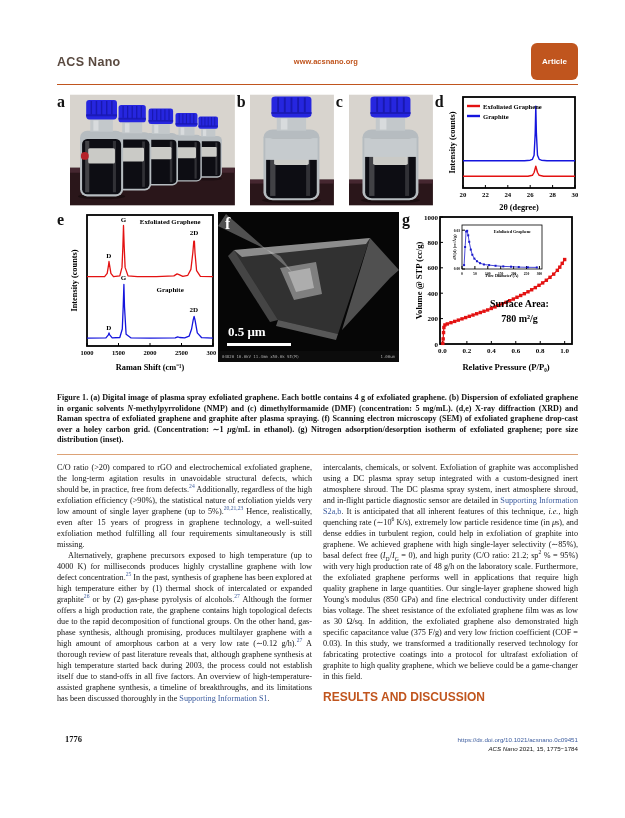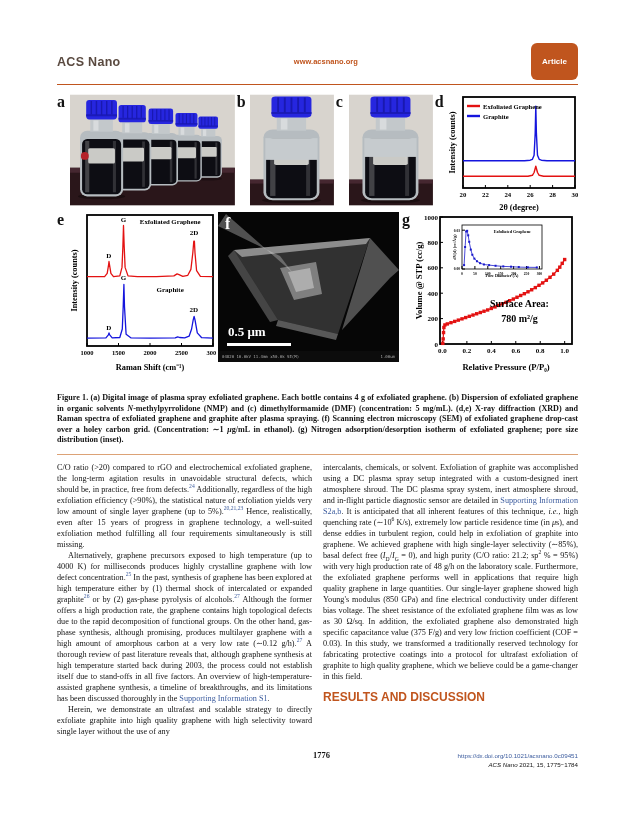--- a/index.html
+++ b/index.html
@@ -44,21 +44,21 @@
   .col p.ind{text-indent:11px}
   .seg-link{color:#3c5c9e}
   .seg-i{font-style:italic}
   .seg-sup{font-size:5.6px;vertical-align:super;line-height:0}
   .seg-supl{font-size:5.6px;vertical-align:super;line-height:0;color:#3c5c9e}
   .seg-sub{font-size:5.6px;vertical-align:sub;line-height:0}
   .rhead{font-family:"Liberation Sans",sans-serif;color:#c0551e;font-weight:bold;font-size:12px;margin:10px 0 18px;text-align:left;text-indent:0}
 
   
   .foot{margin-top:13px;position:relative;height:26px}
-  .pageno{position:absolute;left:8px;right:0;text-align:center;font-weight:bold;font-size:8.5px}
+  .pageno{position:absolute;left:8px;right:0;font-weight:bold;font-size:8.5px}
   .citeblk{position:absolute;right:0;top:1px;text-align:right;font-family:"Liberation Sans",sans-serif;font-size:6.2px;line-height:1.55}
   .doi{color:#3c5c9e;display:block}
 </style>
 </head>
 <body>
 
 <div class="page">
 
   <div class="hdr">
     <span class="brand">ACS Nano</span>
@@ -314,21 +314,20 @@
 
     <p class="cap">Figure 1. (a) Digital image of plasma spray exfoliated graphene. Each bottle contains 4 g of exfoliated graphene. (b) Dispersion of exfoliated graphene in organic solvents <span class="seg-i">N</span>-methylpyrrolidone (NMP) and (c) dimethylformamide (DMF) (concentration: 5 mg/mL). (d,e) X-ray diffraction (XRD) and Raman spectra of exfoliated graphene and graphite after plasma spraying. (f) Scanning electron microscopy (SEM) of exfoliated graphene drop-cast over a holey carbon grid. (Concentration: ∼1 <span class="seg-i">μ</span>g/mL in ethanol). (g) Nitrogen adsorption/desorption isotherm of exfoliated graphene; pore size distribution (inset).</p>
   </div>
 
   <hr class="caprule">
 
   <div class="cols">
     <div class="col">
       <p>C/O ratio (&gt;20) compared to rGO and electrochemical exfoliated graphene, the long-term agitation results in unavoidable structural defects, which should be, in practice, free from defects.<span class="seg-supl">24</span> Additionally, regardless of the high exfoliation efficiency (&gt;90%), the statistical nature of exfoliation yields very low amount of single layer graphene (up to 5%).<span class="seg-supl">20,21,23</span> Hence, realistically, even after 15 years of progress in graphene technology, a well-suited exfoliation method fulfilling all four requirements simultaneously is still missing.</p>
       <p class="ind">Alternatively, graphene precursors exposed to high temperature (up to 4000 K) for milliseconds produces highly crystalline graphene with low defect concentration.<span class="seg-supl">25</span> In the past, synthesis of graphene has been explored at high temperature either by (1) thermal shock of intercalated or expanded graphite<span class="seg-supl">26</span> or by (2) gas-phase pyrolysis of alcohols.<span class="seg-supl">27</span> Although the former offers a high production rate, the graphene contains high topological defects due to the rapid decomposition of functional groups. On the other hand, gas-phase synthesis, although promising, produces multilayer graphene with a high amount of amorphous carbon at a very low rate (∼0.12 g/h).<span class="seg-supl">27</span> A thorough review of past literature reveals that, although graphene synthesis at high temperature started back during 2003, the process could not establish itself due to stand-offs in all five factors. An overview of high-temperature-assisted graphene synthesis, a timeline of breakthroughs, and its limitations has been discussed thoroughly in the <span class="seg-link">Supporting Information S1</span>.</p>
-      <p class="ind">Herein, we demonstrate an ultrafast and scalable strategy to directly exfoliate graphite into high quality graphene with high selectivity toward single layer without the use of any</p>
     </div>
     <div class="col">
       <p>intercalants, chemicals, or solvent. Exfoliation of graphite was accomplished using a DC plasma spray setup integrated with a custom-designed inert atmosphere shroud. The DC plasma spray system, inert atmosphere shroud, and in-flight particle diagnostic sensor are detailed in <span class="seg-link">Supporting Information S2a,b</span>. It is anticipated that all inherent features of this technique, <span class="seg-i">i.e.</span>, high quenching rate (∼10<span class="seg-sup">6</span> K/s), extremely low particle residence time (in <span class="seg-i">μ</span>s), and dense eddies in turbulent region, could help in exfoliation of graphite into graphene. We achieved graphene with high single-layer selectivity (∼85%), basal defect free (<span class="seg-i">I</span><span class="seg-sub">D</span>/<span class="seg-i">I</span><span class="seg-sub">G</span> = 0), and high purity (C/O ratio: 21.2; sp<span class="seg-sup">2</span> % = 95%) with very high production rate of 48 g/h on the laboratory scale. Furthermore, the exfoliated graphene performs well in applications that require high quality graphene in large quantities. Our single-layer graphene showed high Young's modulus (850 GPa) and fine electrical conductivity under different bias voltage. The sheet resistance of the exfoliated graphene film was as low as 30 Ω/sq. In addition, the exfoliated graphene also demonstrated high specific capacitance value (375 F/g) and very low friction coefficient (COF = 0.03). In this study, we transformed a traditionally reserved technology for fabricating protective coatings into a protocol for ultrafast exfoliation of graphite to high quality graphene, which we believe could be a game-changer in this field.</p>
       <h2 class="rhead">RESULTS AND DISCUSSION</h2>
     </div>
   </div>
 
   <div class="foot">
     <div class="pageno">1776</div>
     <div class="citeblk">

